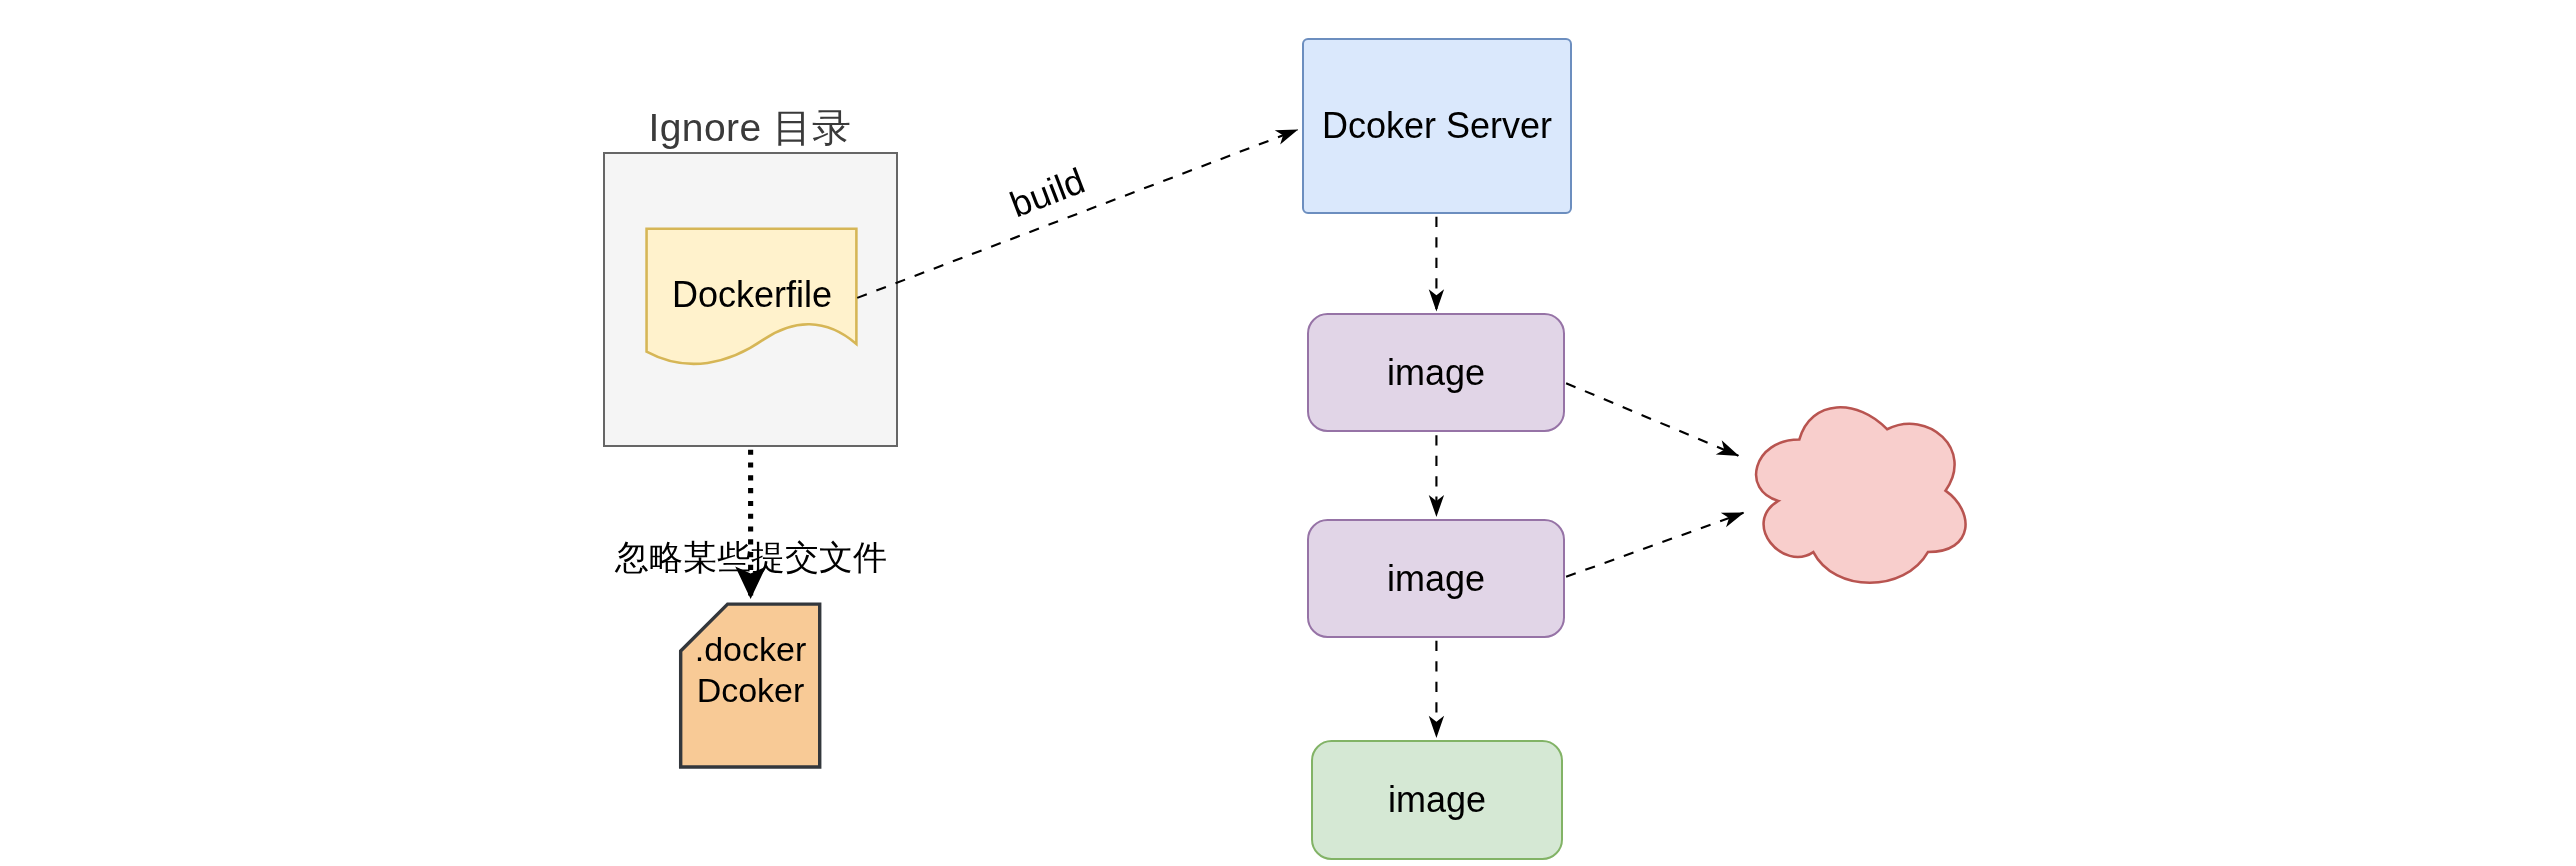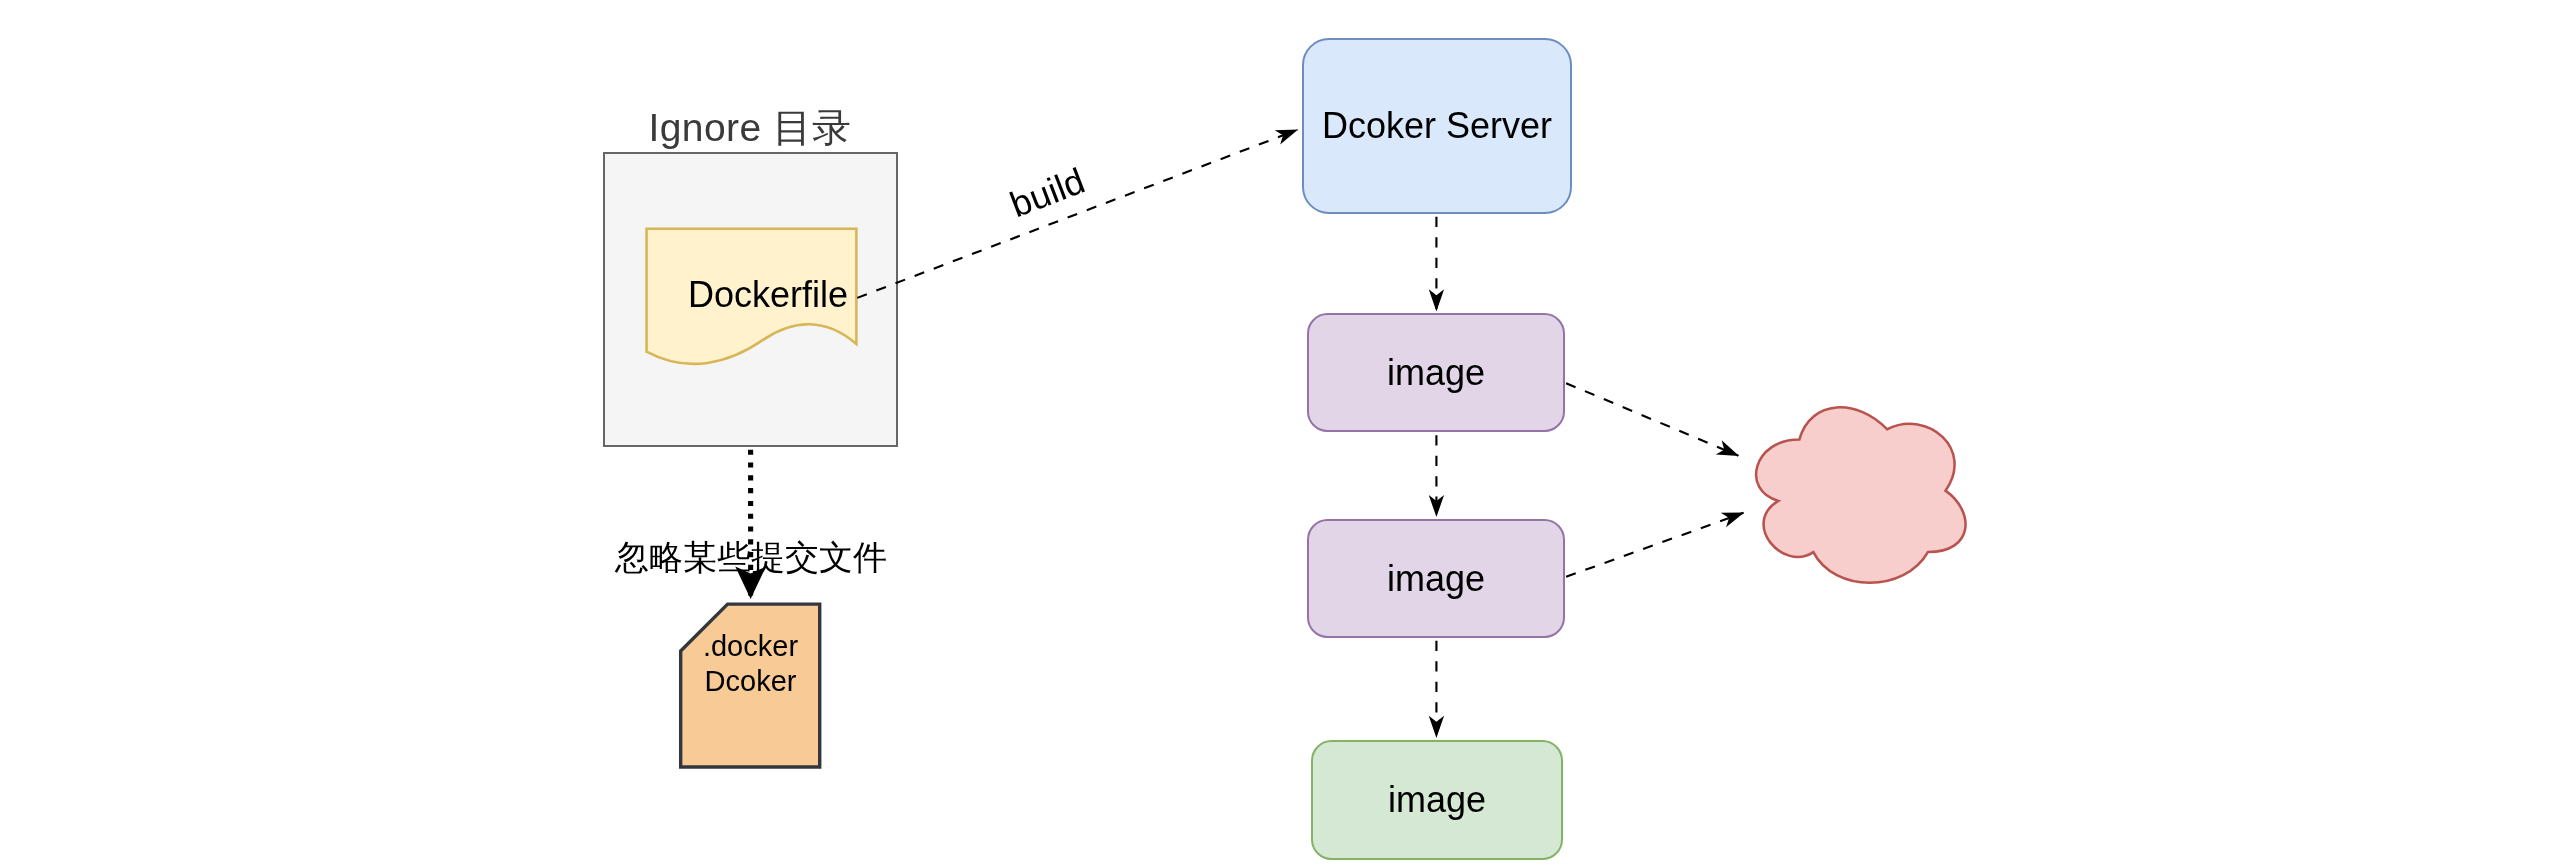--- a/index.html
+++ b/index.html
@@ -13,23 +13,23 @@
   }
   .layer { position: absolute; left: 0; top: 0; pointer-events: none; }
   .box { position: absolute; box-sizing: border-box; }
   .node {
     position: absolute; box-sizing: border-box;
     display: flex; align-items: center; justify-content: center;
     border: 2.6px solid #000; font-size: 36px; text-align: center;
   }
   .label { position: absolute; text-align: center; }
   .ctx-title { font-size: 39px; letter-spacing: 0.4px; }
-  .node-label { font-size: 36px; margin-left: 16px; }
+  .node-label { font-size: 36px; }
   .cn-label { font-size: 34px; margin-top: 28px; }
-  .file-label { font-size: 29px; line-height: 1.22; }
+  .file-label { font-size: 34px; line-height: 1.22; }
   .build-label { font-size: 36px; transform: rotate(-21deg); transform-origin: 50% 50%; }
   svg { display: block; }
 </style>
 </head>
 <body>
 
 <div class="canvas" style="background-color: rgb(255, 255, 255);">
 
   <div class="box" style="left: 603px; top: 152px; width: 295px; height: 295px; border: 2.6px solid rgb(102, 102, 102); background-color: rgb(245, 245, 245);"></div>
 
@@ -63,21 +63,21 @@
 
     <path d="M 1684 510 L 1684 605" fill="none" stroke-width="2.5" stroke-dasharray="12 12" marker-end="url(#ah)" style="stroke: rgb(0, 0, 0);"></path>
 
     <path d="M 1684 751 L 1684 864" fill="none" stroke-width="2.5" stroke-dasharray="12 12" marker-end="url(#ah)" style="stroke: rgb(0, 0, 0);"></path>
 
     <path d="M 1836 449 L 2038 534" fill="none" stroke-width="2.5" stroke-dasharray="12 12" marker-end="url(#ah)" style="stroke: rgb(0, 0, 0);"></path>
 
     <path d="M 1836 676 L 2044 601" fill="none" stroke-width="2.5" stroke-dasharray="12 12" marker-end="url(#ah)" style="stroke: rgb(0, 0, 0);"></path>
   </svg>
 
-  <div class="node" style="left: 1302px; top: 38px; width: 270px; height: 176px; border-radius: 27px; background-color: rgb(218, 232, 252); border-color: rgb(108, 142, 191); color: rgb(0, 0, 0);">
+  <div class="node" style="left: 1302px; top: 38px; width: 270px; height: 176px; border-radius: 6px; background-color: rgb(218, 232, 252); border-color: rgb(108, 142, 191); color: rgb(0, 0, 0);">
     <span>Dcoker Server</span>
   </div>
 
   <div class="node" style="left: 1307px; top: 313px; width: 258px; height: 119px; border-radius: 20.5px; background-color: rgb(225, 213, 231); border-color: rgb(150, 115, 166);">
     <span>image</span>
   </div>
 
   <div class="node" style="left: 1307px; top: 519px; width: 258px; height: 119px; border-radius: 20.5px; background-color: rgb(225, 213, 231); border-color: rgb(150, 115, 166);">
     <span>image</span>
   </div>

